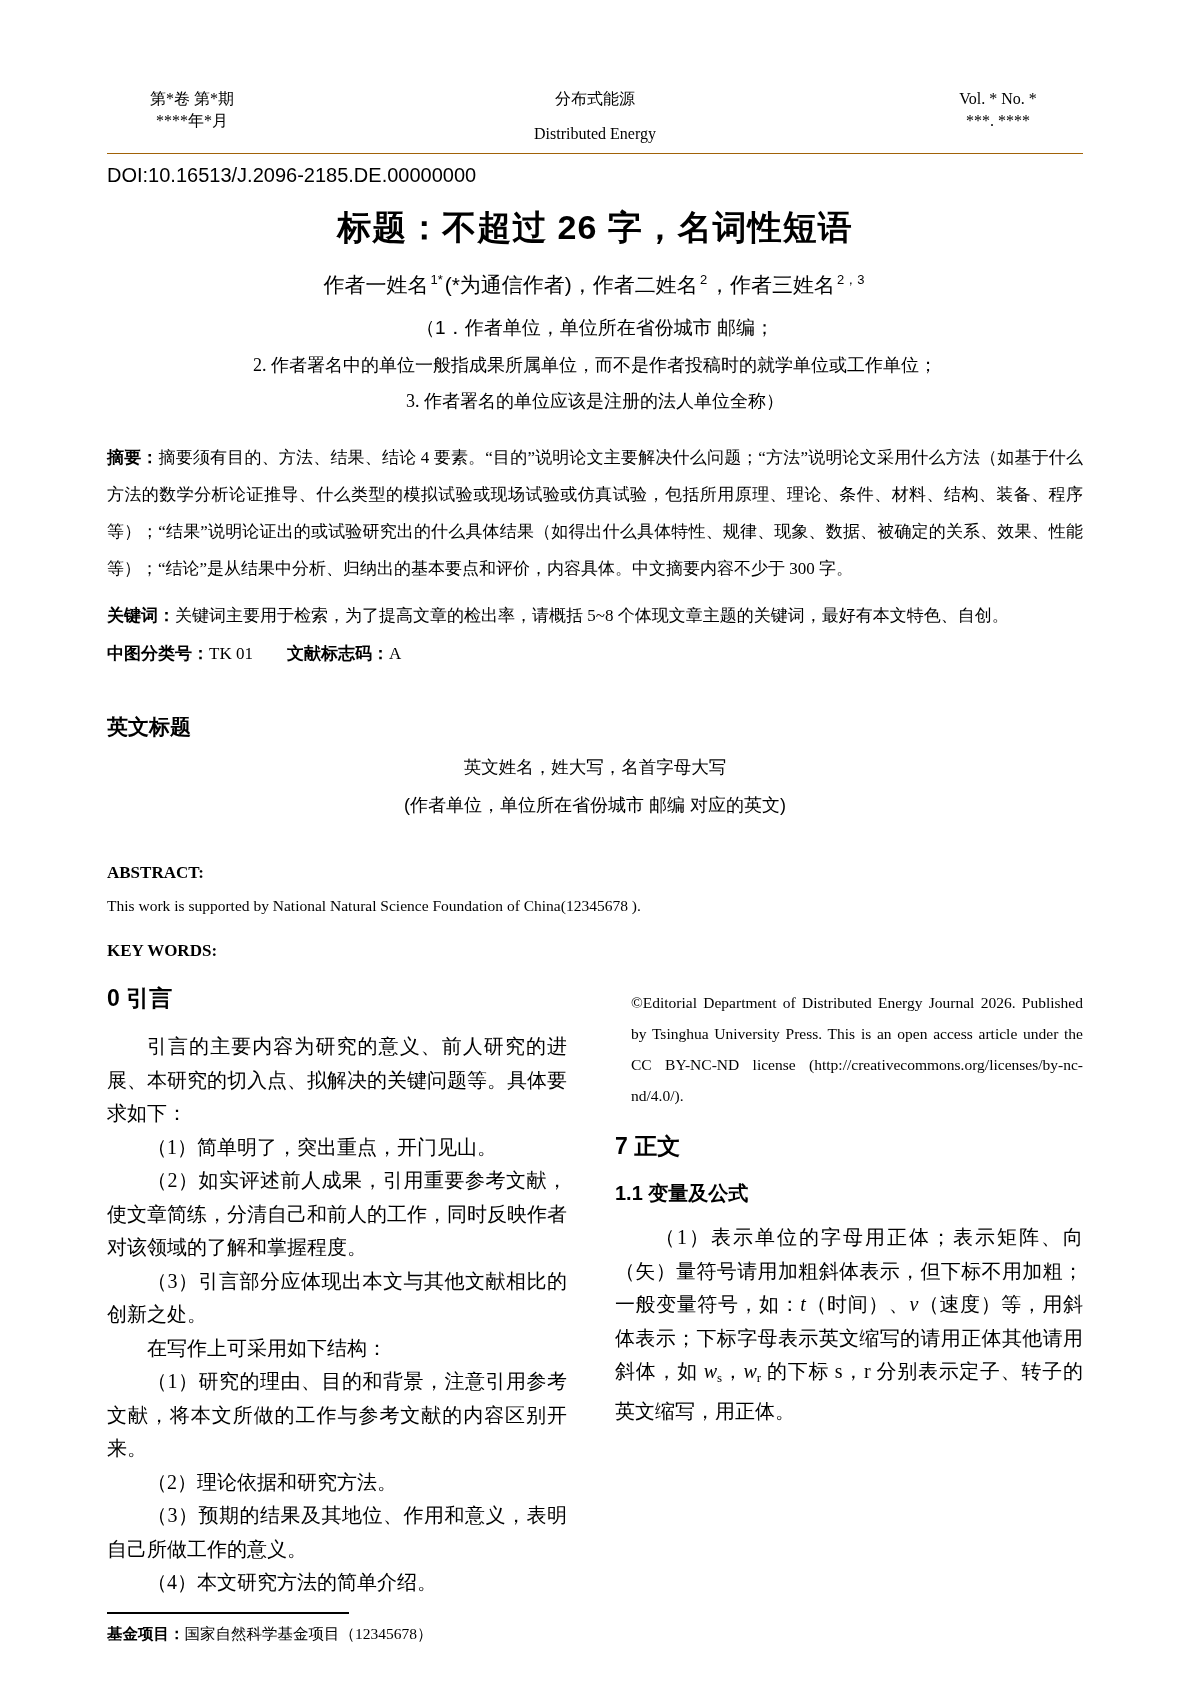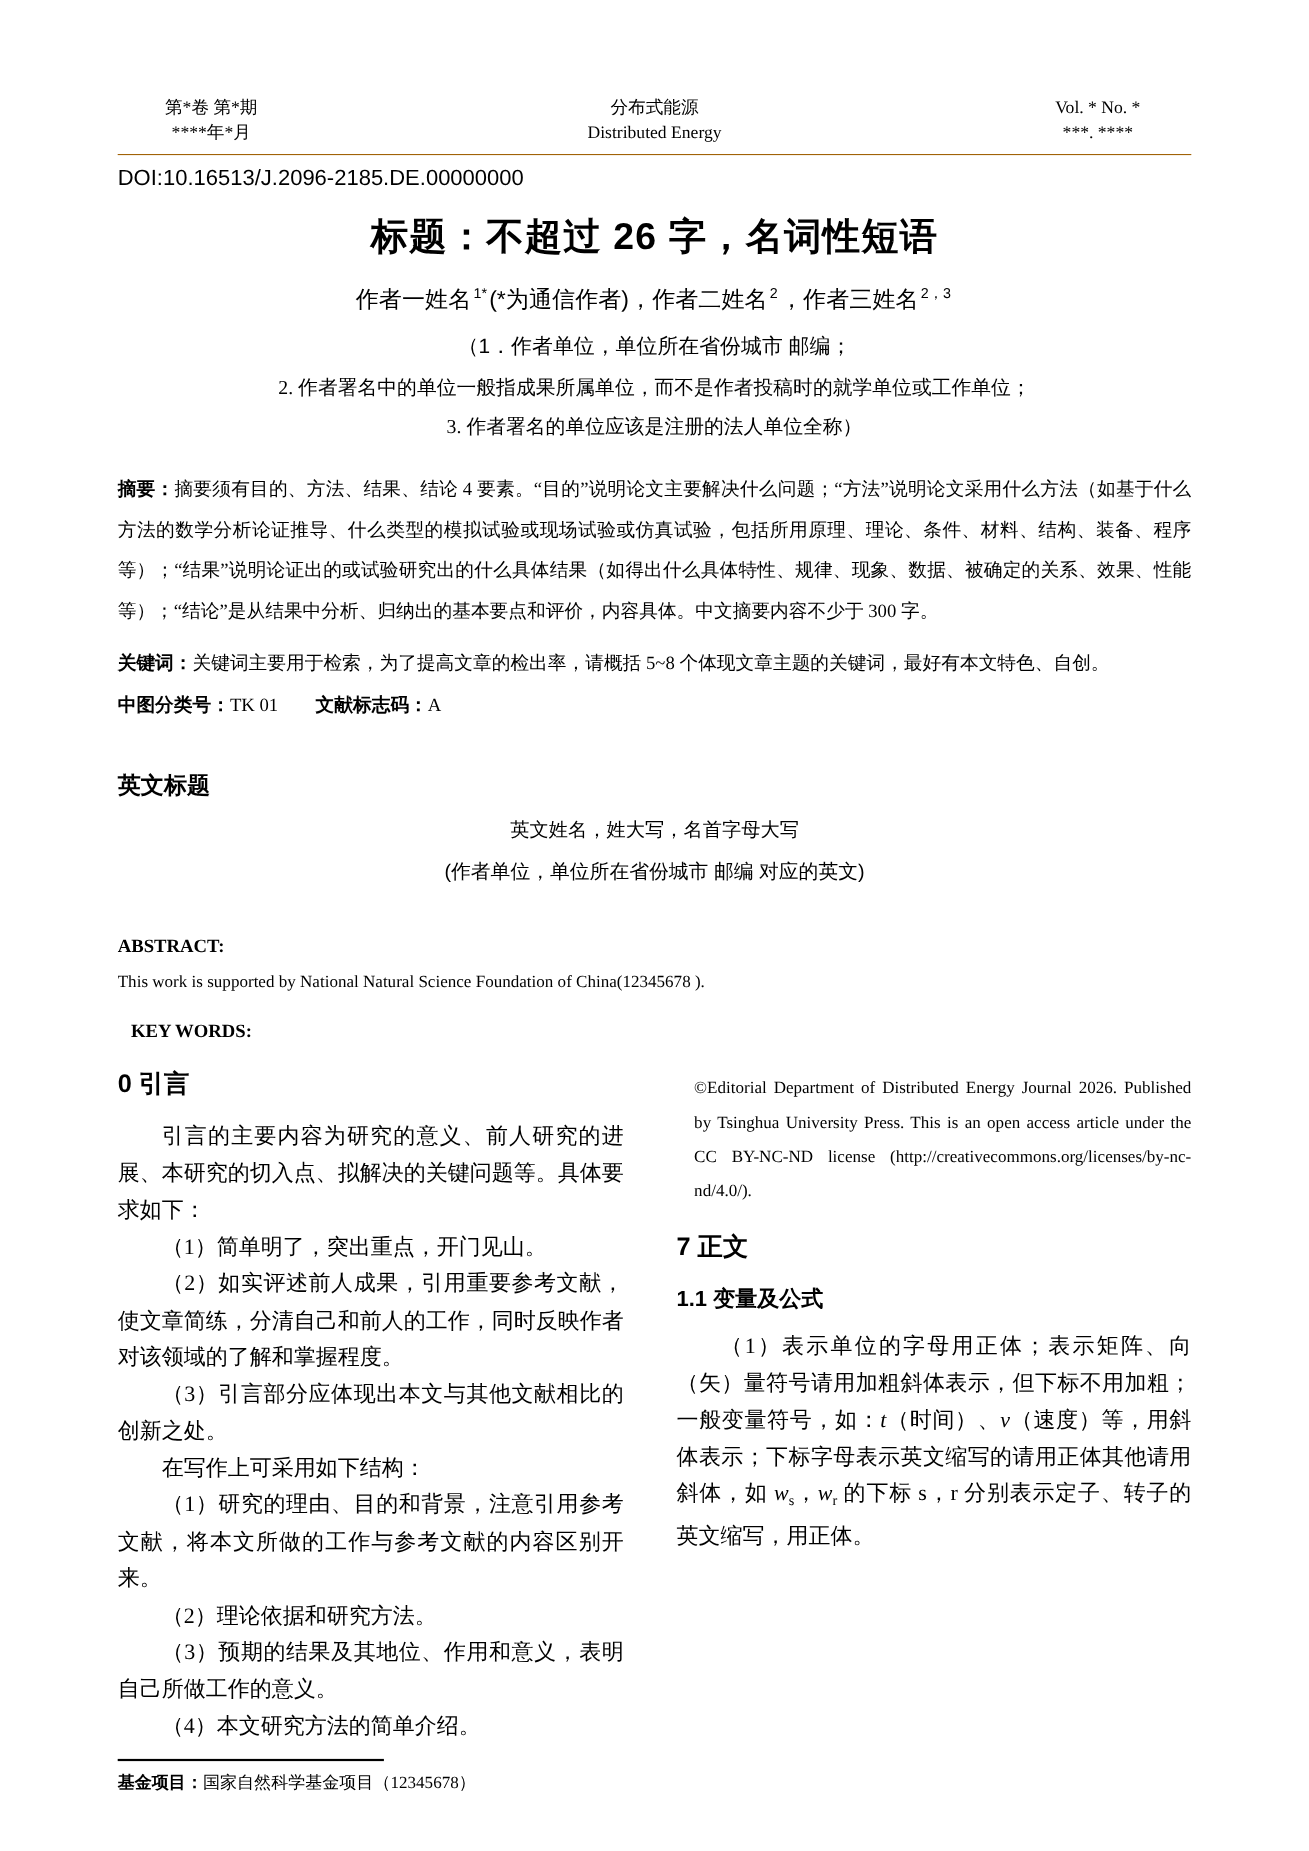--- a/index.html
+++ b/index.html
@@ -5,21 +5,21 @@
   html,body{margin:0;padding:0;background:#fff;}
   body{width:1190px;height:1683px;overflow:hidden;color:#000;
        font-family:"Liberation Serif","DejaVu Serif",serif;}
   .page{padding:88px 107px 0 107px;width:976px;}
 
   
   .jheader{display:flex;align-items:flex-start;border-bottom:1px solid #a16207;padding-bottom:8px;}
   .jh-left,.jh-right{width:170px;text-align:center;font-size:16px;line-height:22px;}
   .jh-center{flex:1;text-align:center;font-size:17px;line-height:22px;}
   .jh-center .cn{font-size:16px;}
-  .jh-center .en{font-size:16px;}
+  .jh-center .en{font-size:16px;margin-top:13px;}
 
   .doi{margin-top:10px;font-family:"Liberation Sans","DejaVu Sans",sans-serif;font-size:20px;}
 
   
   .title{margin:18px 0 0 0;text-align:center;font-family:"Liberation Sans","DejaVu Sans",sans-serif;
          font-weight:bold;font-size:34px;letter-spacing:1px;}
   .authors{margin-top:20px;text-align:center;font-family:"Liberation Sans","DejaVu Sans",sans-serif;
            font-size:21px;}
   .authors sup{font-size:13px;vertical-align:super;margin:0 2px;}
   .affil-cn{margin-top:16px;text-align:center;font-family:"Liberation Sans","DejaVu Sans",sans-serif;
@@ -32,21 +32,21 @@
   .label{font-family:"Liberation Sans","DejaVu Sans",sans-serif;font-weight:bold;}
   .classline{margin:10px 0 0 0;font-size:17px;line-height:26px;}
   .classline .gap{display:inline-block;width:34px;}
 
   
   .en-title{margin-top:46px;text-align:left;font-weight:bold;font-size:21px;}
   .en-authors{margin-top:14px;text-align:center;font-size:17.5px;}
   .en-affil{margin-top:14px;text-align:center;font-family:"Liberation Sans","DejaVu Sans",sans-serif;font-size:18px;}
   .abs-en{margin:46px 0 0 0;font-weight:bold;font-size:17px;}
   .support{margin:14px 0 0 0;font-size:15.5px;}
-  .kw-en{margin:26px 0 0 12px;font-weight:bold;font-size:17px;}
+  .kw-en{margin:26px 0 0 0;font-weight:bold;font-size:17px;}
 
   
   .columns{display:flex;margin-top:22px;column-gap:48px;}
   .col-left{width:460px;flex:none;}
   .col-right{flex:1;min-width:0;}
   .h-num{font-family:"Liberation Sans","DejaVu Sans",sans-serif;font-weight:bold;margin:0;}
   h2.h-num{font-size:23px;margin:0 0 16px 0;}
   h3.h-num{font-size:20px;margin:16px 0 14px 0;}
   .bodyp{margin:0;font-size:20px;line-height:33.5px;text-align:justify;}
   .indent{text-indent:2em;}

